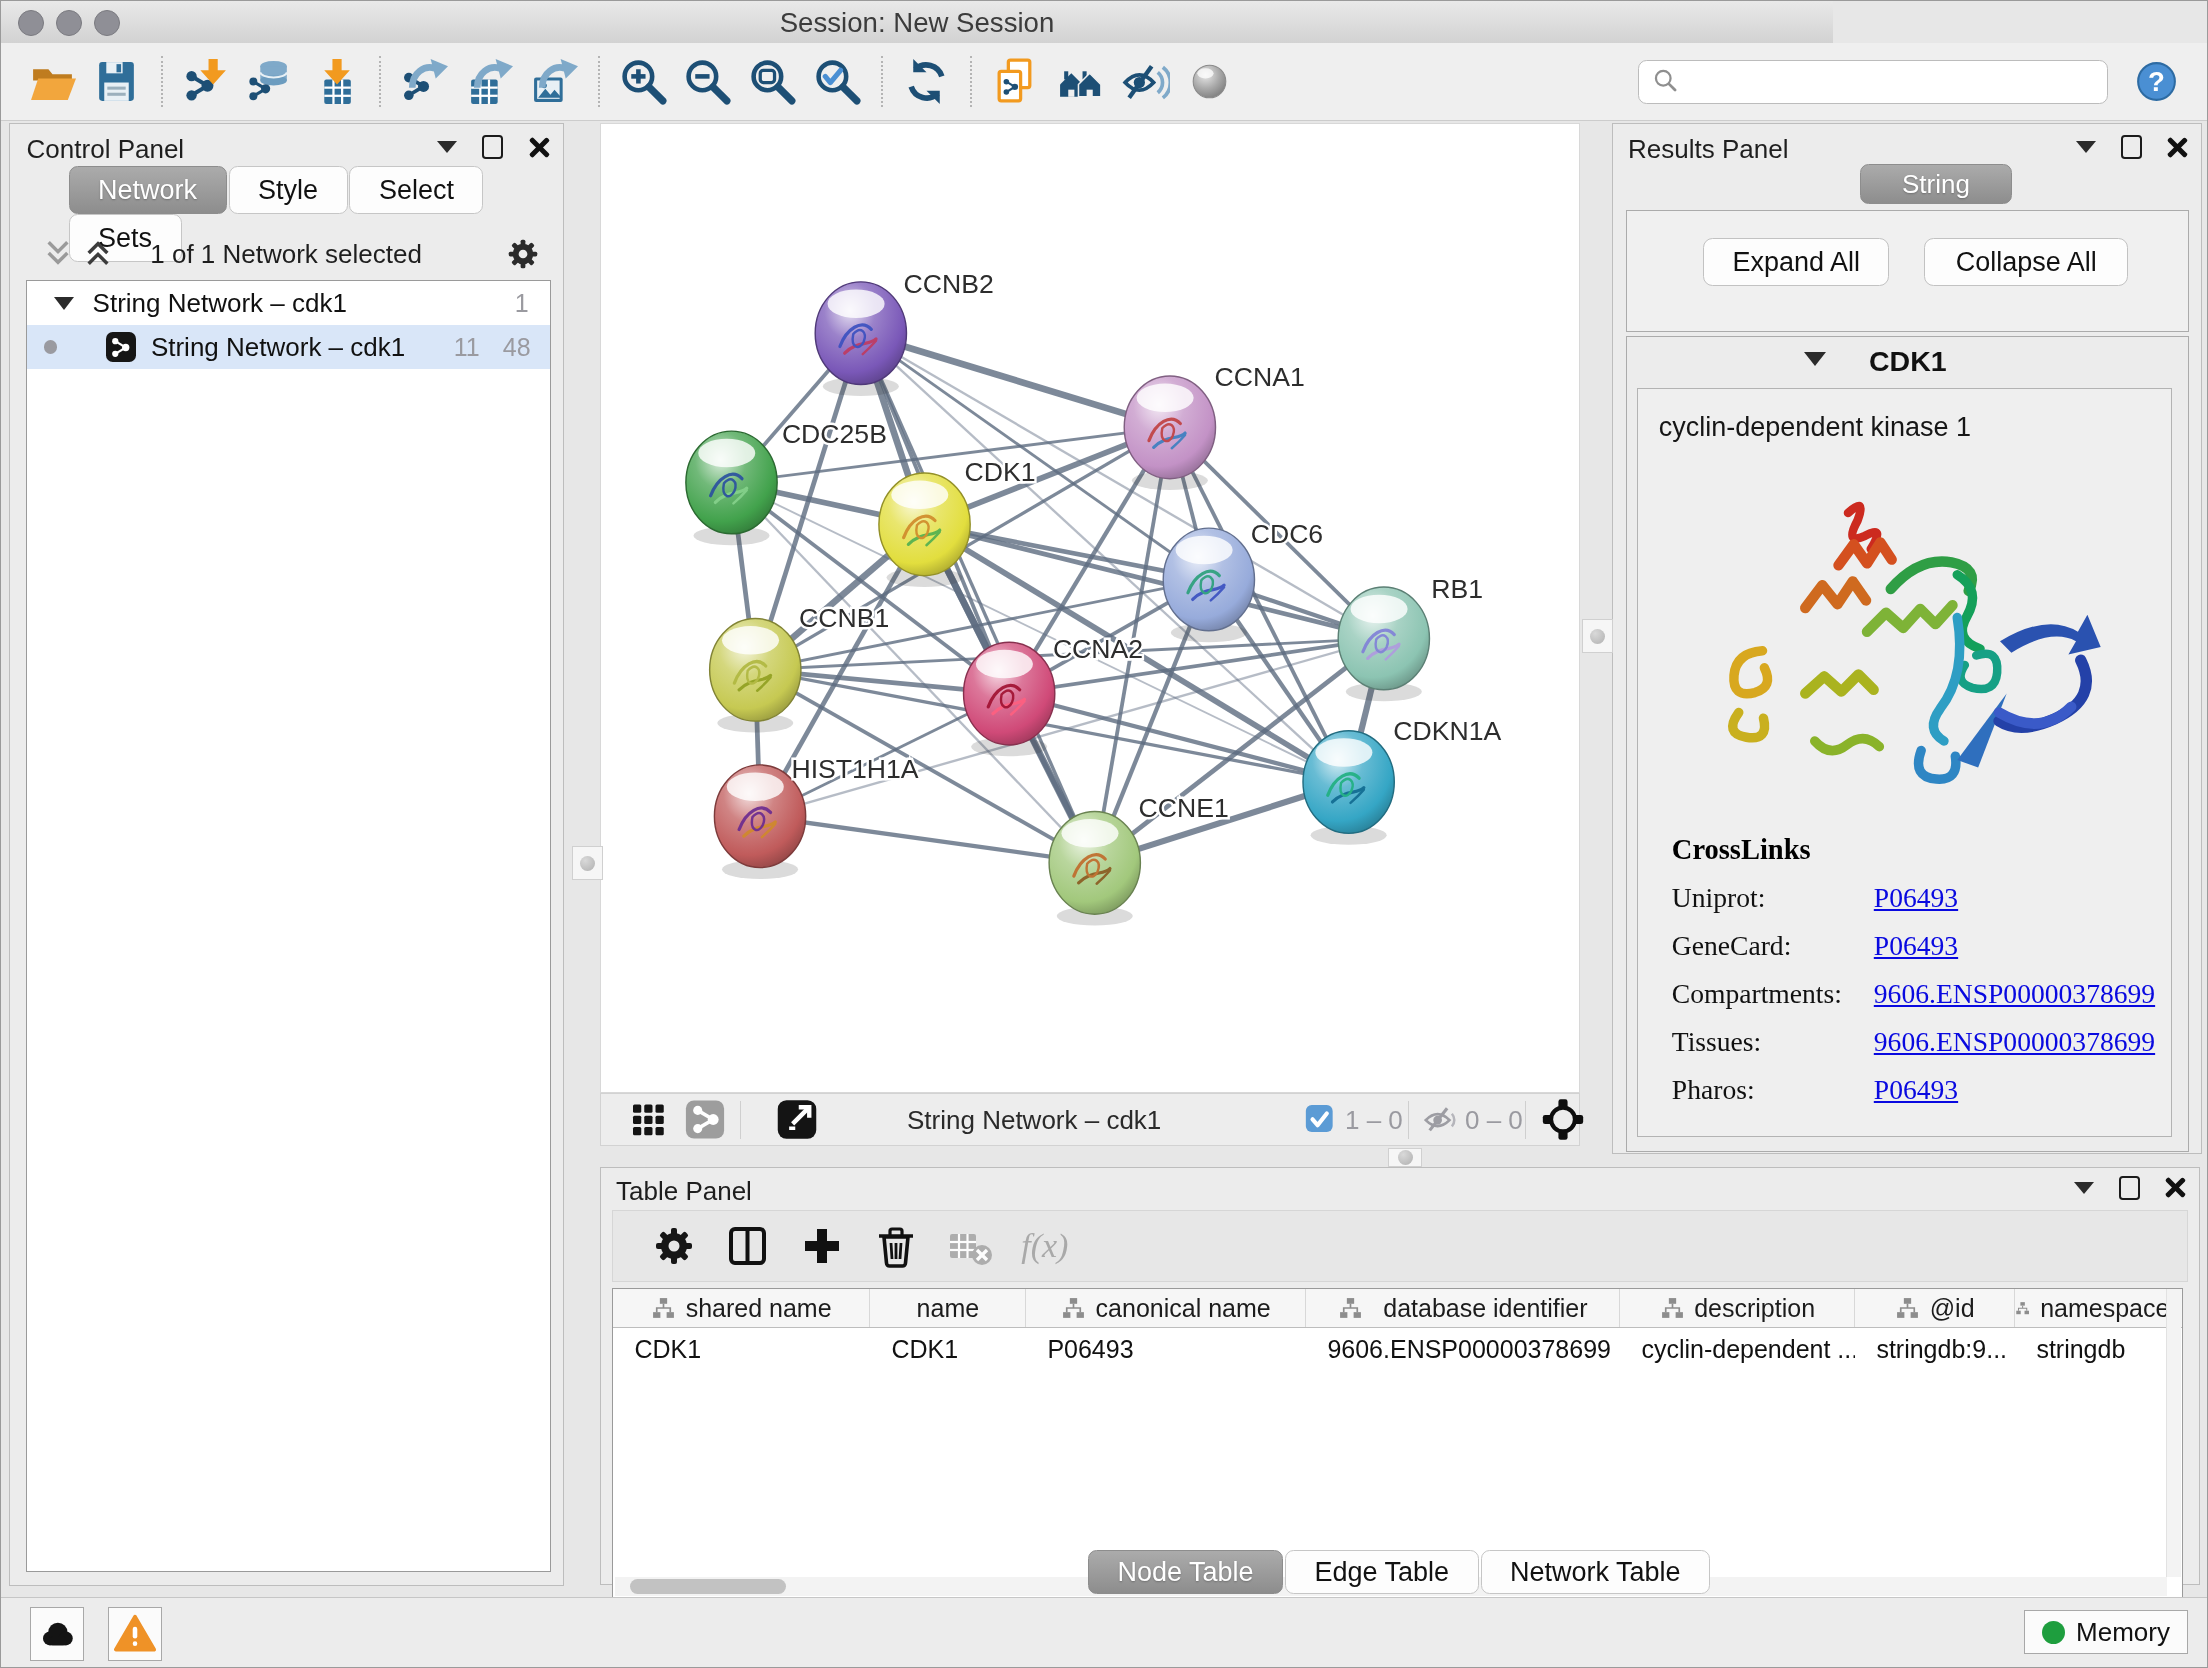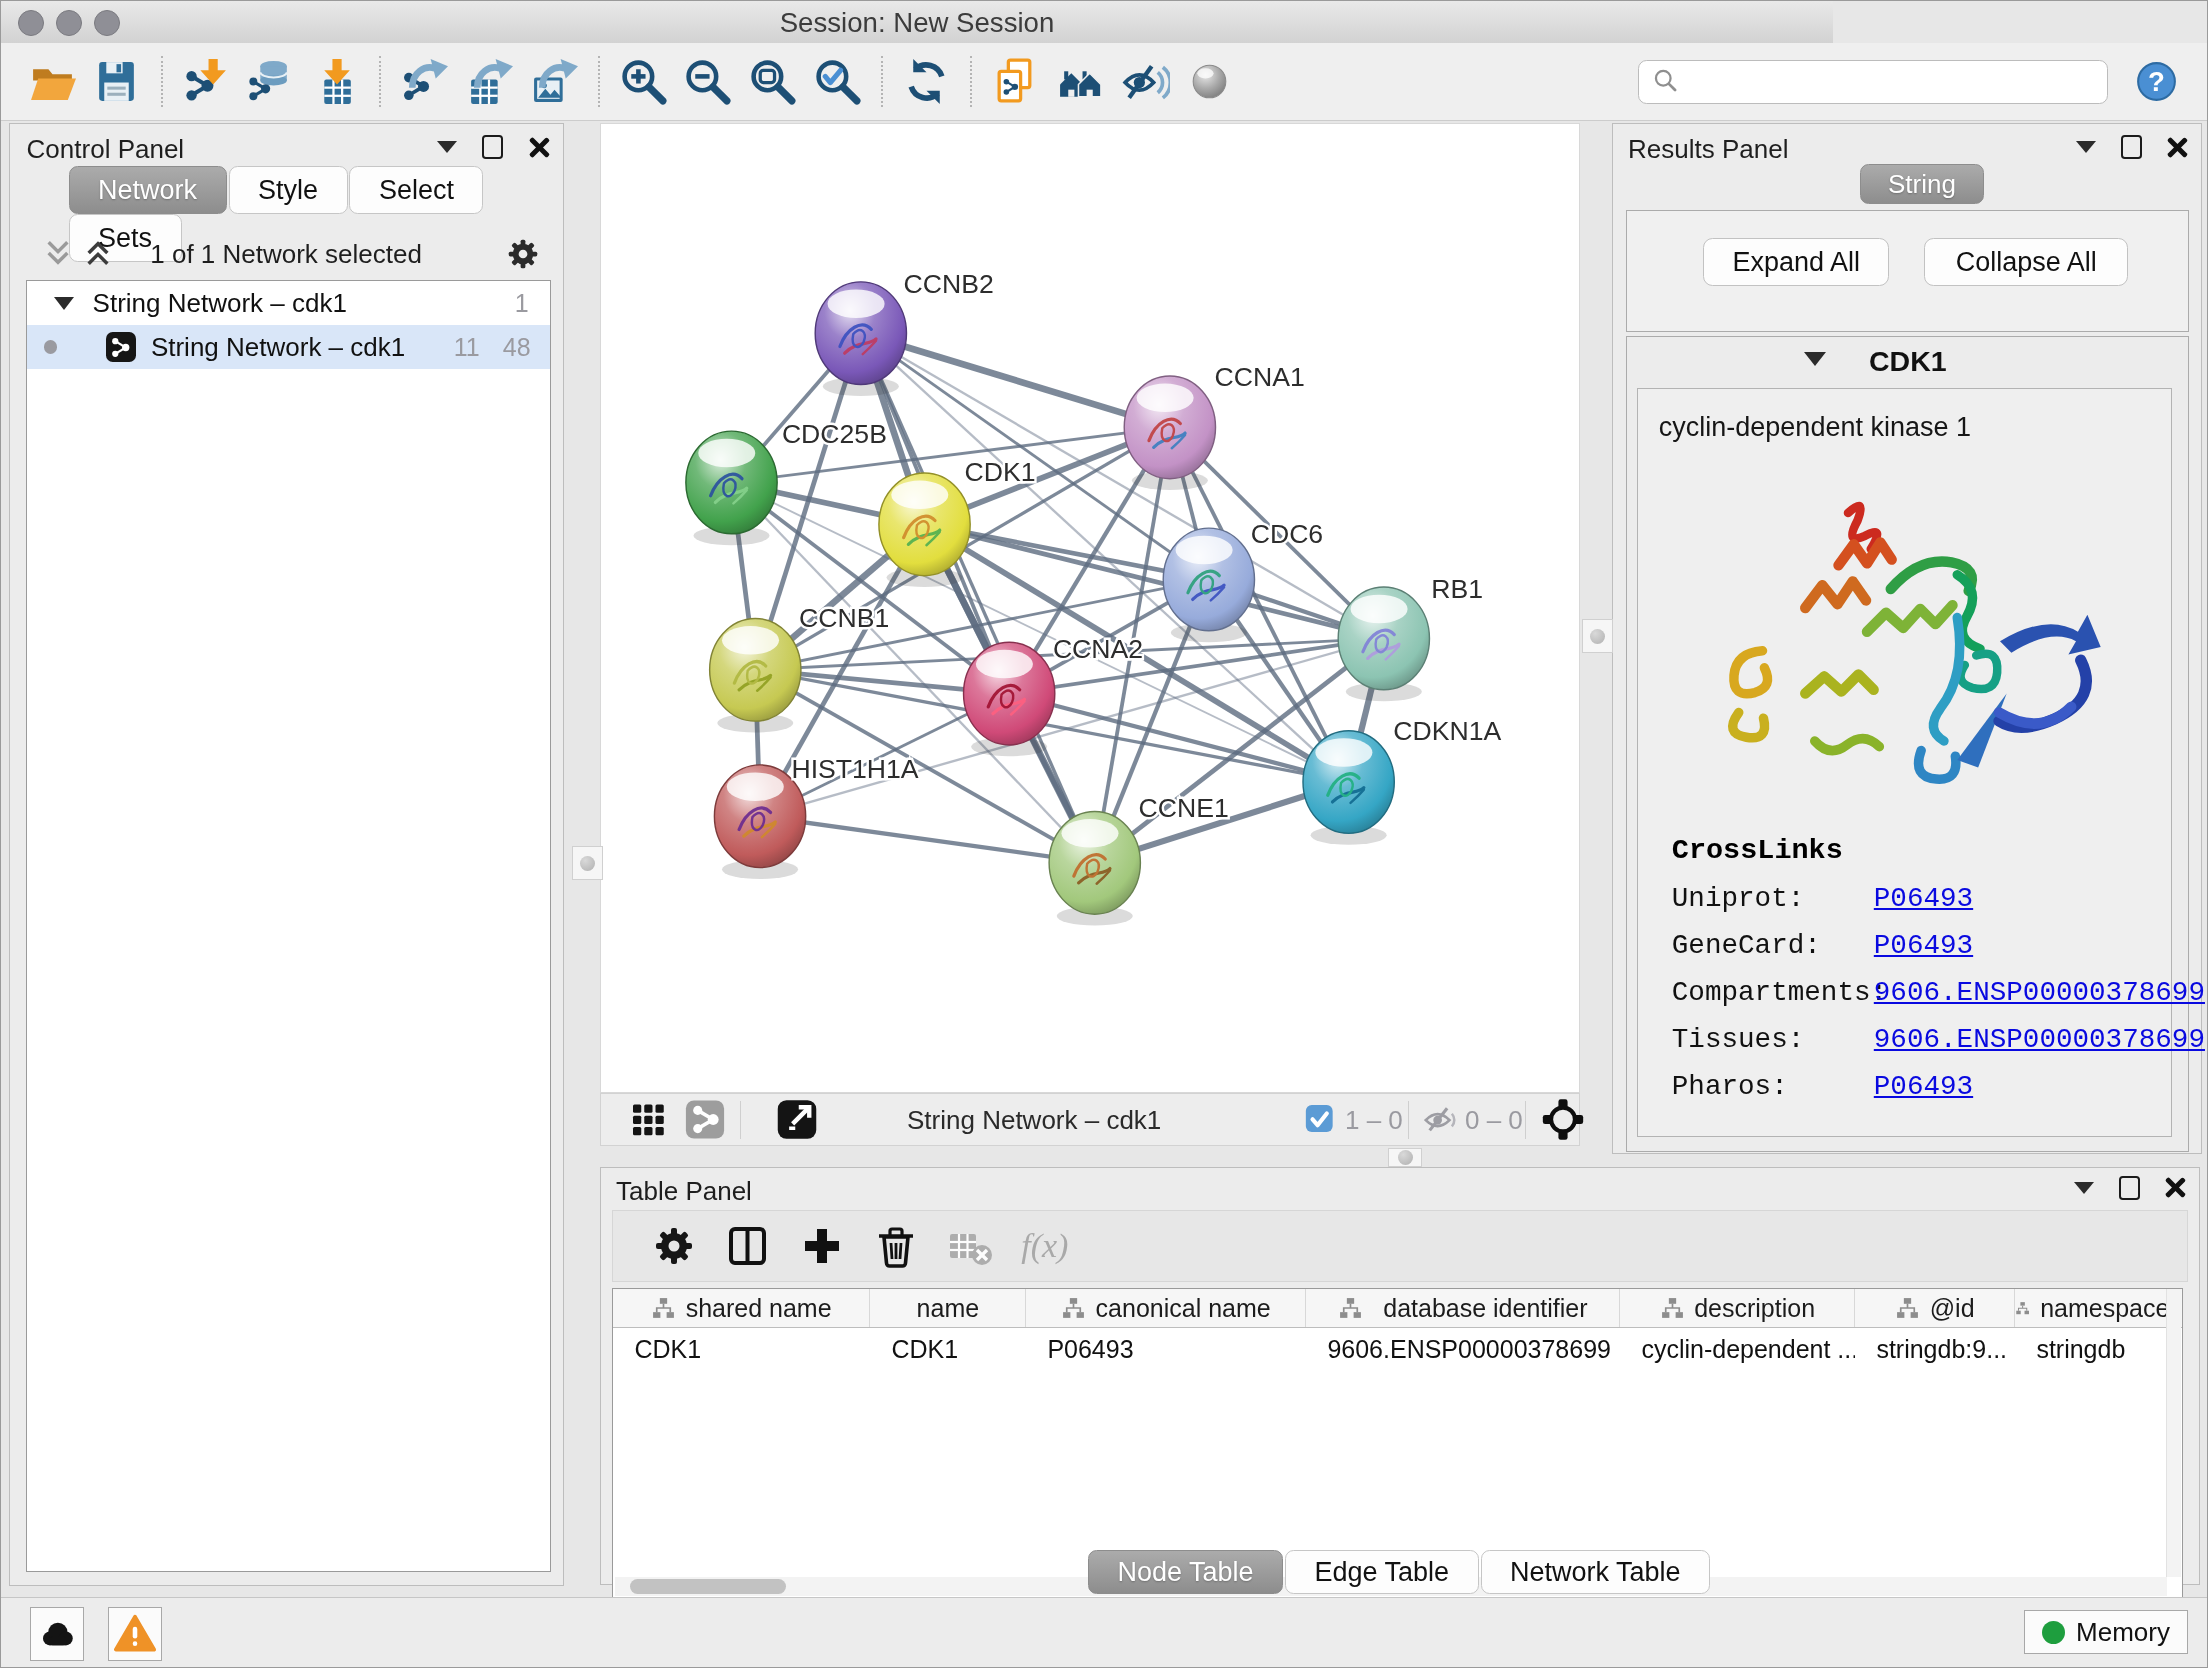--- a/index.html
+++ b/index.html
@@ -40,30 +40,30 @@
   .share-badge{width:30px;height:30px;border-radius:6.7px;background:#161616;display:flex;align-items:center;justify-content:center;}
   
   #canvas{left:599px;top:122px;width:980px;height:970px;background:#ffffff;border:1px solid #d8d8d8;box-sizing:border-box;}
   #net-toolbar{left:599px;top:1092px;width:980px;height:53px;background:#ededed;border:1px solid #d2d2d2;box-sizing:border-box;}
   .nt-item{position:absolute;top:50%;transform:translateY(-50%);}
   .vline{width:0;height:38px;border-left:1.9px solid #cfcfcf;}
   .count-txt{font-size:26px;color:#9a9aa0;}
   #nt-title{font-size:26px;color:#2a2a2a;}
   
   #results-panel{left:1611px;top:122px;width:590px;height:1031px;}
-  #rp-tab{position:absolute;left:247px;top:40px;height:38px;padding:0 27px;font-size:26px;}
+  #rp-tab{position:absolute;left:247px;top:40px;height:38px;padding:0 41px;font-size:26px;}
   #rp-box1{position:absolute;left:13.3px;top:86px;width:561px;height:120px;background:#f0f0f0;border:1.9px solid #ababab;}
   .rp-btn{position:absolute;top:27px;height:48px;background:#fdfdfd;border:1.4px solid #c2c2c2;border-radius:9.5px;font-size:27px;color:#111;display:flex;align-items:center;justify-content:center;font-family:inherit;}
   #rp-box2{position:absolute;left:13.3px;top:212px;width:561px;height:814px;background:#ececec;border:1.9px solid #ababab;}
   #rp-sec-head{position:absolute;left:0;top:0;right:0;height:48px;}
   #rp-sec-name{position:absolute;left:0;right:0;top:7.6px;text-align:center;font-size:28.5px;font-weight:bold;color:#111;}
   #rp-inner{position:absolute;left:9.5px;top:51px;width:535px;height:749px;background:#efefef;border:1px solid #b3b3b3;box-sizing:border-box;}
   #rp-desc{position:absolute;left:21px;top:23px;font-size:27px;color:#161616;}
   #protein{position:absolute;left:34px;top:86px;}
-  #crosslinks{position:absolute;left:34px;top:445px;font-family:Liberation Mono, monospace;}
+  #crosslinks{position:absolute;left:34px;top:445px;font-family:Liberation Serif, serif;}
   #cl-title{font-size:28.5px;font-weight:bold;color:#000;}
   .cl-row{display:flex;margin-top:16px;font-size:27.6px;}
   .cl-label{width:202px;color:#111;}
   .cl-link{color:#0909e0;text-decoration:underline;}
   
   #table-panel{left:599px;top:1166px;width:1600px;height:418px;}
   #tp-toolbar{position:absolute;left:11.4px;top:42px;right:11.4px;height:72px;background:#e7e7e7;border:1px solid #d6d6d6;display:flex;align-items:center;padding-left:34px;box-sizing:border-box;}
   .tp-btn{width:53px;height:53px;display:flex;align-items:center;justify-content:center;margin-right:21px;background:transparent;border:none;padding:0;}
   #fx-label{font-size:34px;color:#a9a9a9;font-style:italic;font-family:"Liberation Serif","DejaVu Serif",serif;margin-left:3.8px;}
   #tp-table{position:absolute;left:11.4px;top:120px;width:1571px;height:311px;background:#fff;border:1.9px solid #9a9a9a;box-sizing:border-box;overflow:hidden;}

